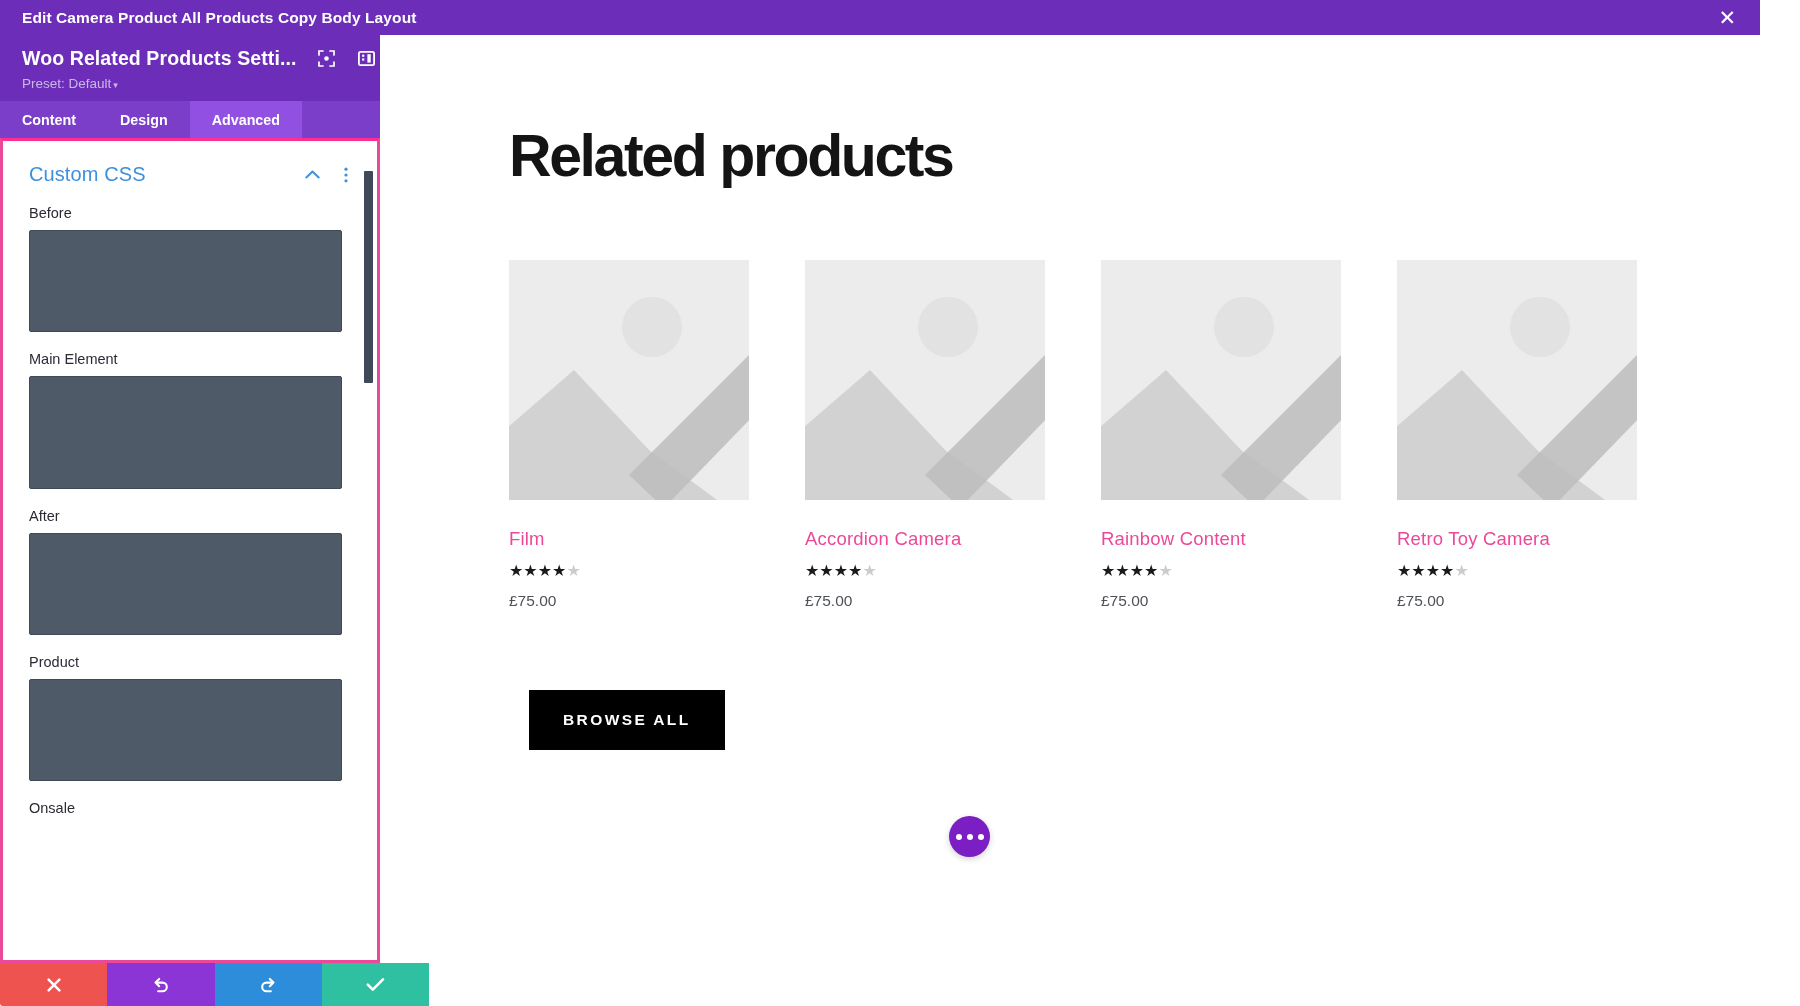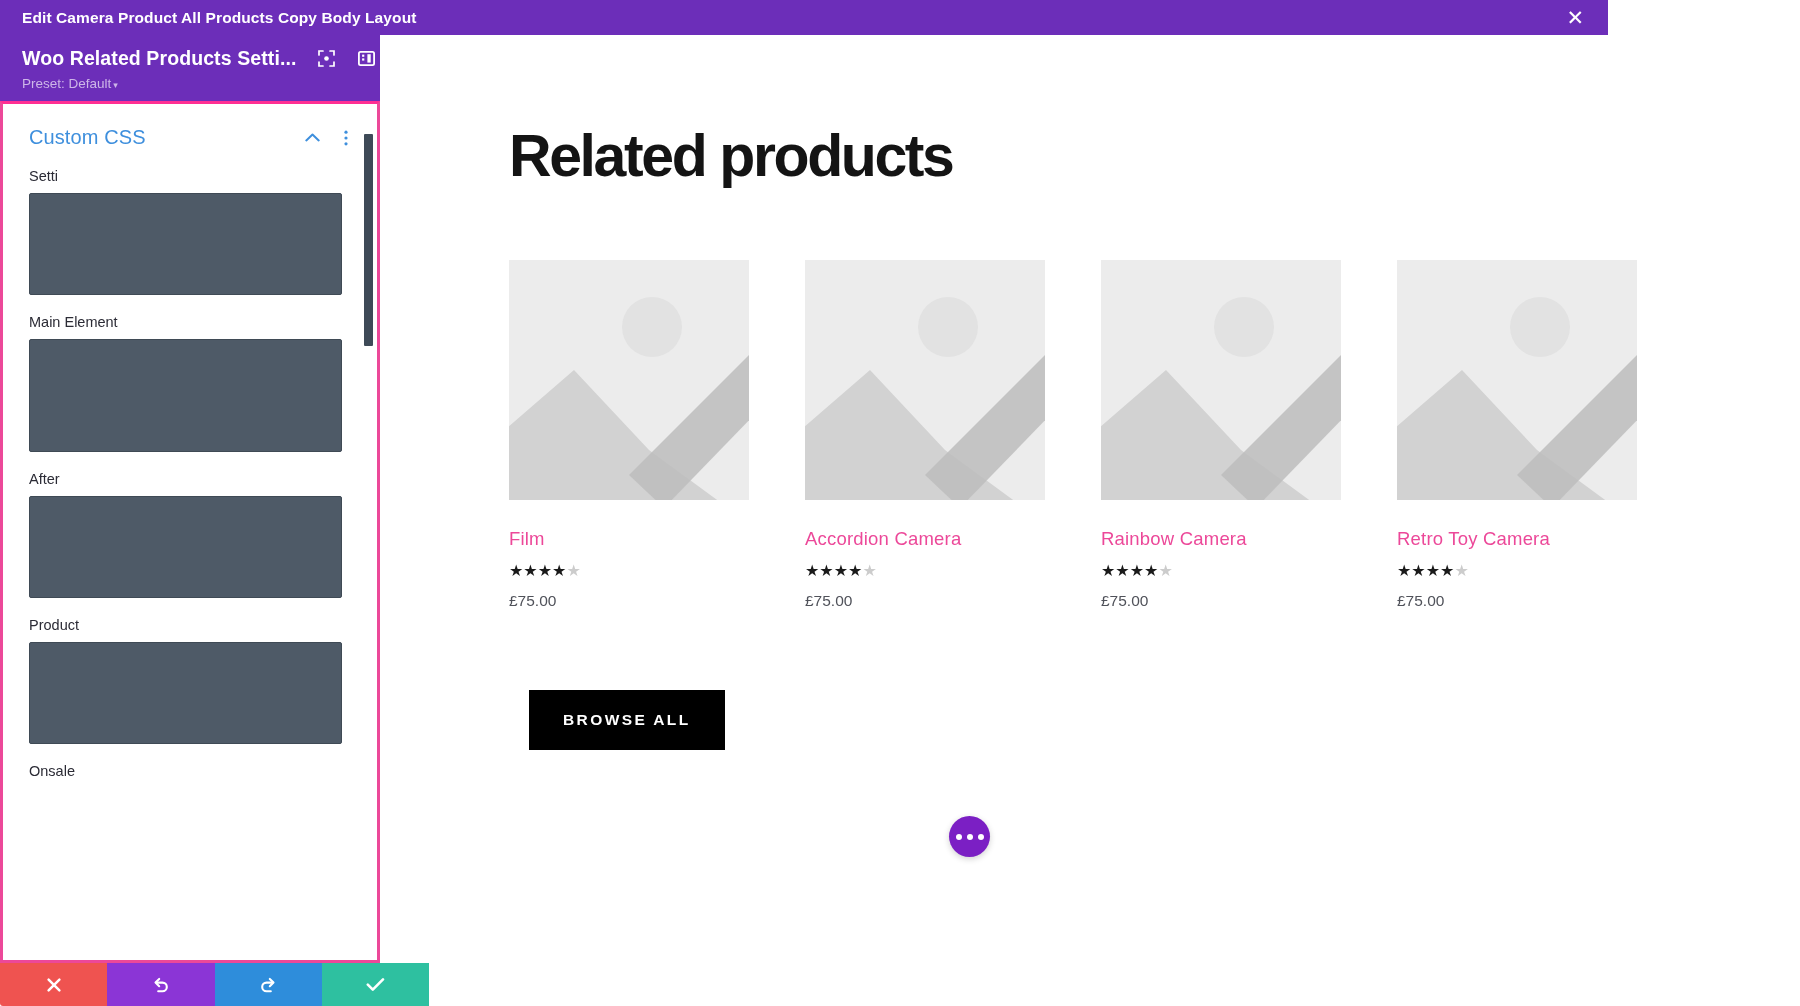--- a/index.html
+++ b/index.html
@@ -6,21 +6,21 @@
   html, body {
     width: 1800px; height: 1006px;
     overflow: hidden;
     font-family: "Liberation Sans", sans-serif;
     background: #ffffff;
   }
 
   
   #topbar {
     position: absolute; top: 0; left: 0;
-    width: 1608px; height: 35px;
+    width: 1760px; height: 35px;
     background: #6c2eb9;
     display: flex; align-items: center;
     z-index: 40;
   }
   #topbar-title {
     color: #ffffff; font-size: 15.5px; font-weight: bold;
     margin-left: 22px; letter-spacing: .1px;
     white-space: nowrap;
   }
   #topbar-close {
@@ -225,20 +225,25 @@
           <circle cx="2.5" cy="15.4" r="1.7" fill="#fff"></circle>
         </svg>
       </div>
     </div>
 
     <div id="panel-preset">
       <span>Preset: Default</span><span class="caret">▾</span>
     </div>
   </div>
 
+  <div id="tabs">
+    <div class="tab">Content</div>
+    <div class="tab">Design</div>
+    <div class="tab active">Advanced</div>
+  </div>
 
   <div id="panel-body-wrap">
     <div id="panel-body">
 
       <div id="css-section-header">
         <div id="css-section-title">Custom CSS</div>
         <div id="css-header-actions">
           <div class="blue-ico">
             <svg width="15" height="9" viewBox="0 0 15 9" fill="none">
               <path d="M1.3 7.4L7.5 1.6l6.2 5.8" stroke="#3e8fdd" stroke-width="2" stroke-linecap="round" stroke-linejoin="round"></path>
@@ -248,21 +253,21 @@
             <svg width="4" height="16" viewBox="0 0 4 16">
               <circle cx="2" cy="2.2" r="1.6" fill="#3e8fdd"></circle>
               <circle cx="2" cy="8" r="1.6" fill="#3e8fdd"></circle>
               <circle cx="2" cy="13.8" r="1.6" fill="#3e8fdd"></circle>
             </svg>
           </div>
         </div>
       </div>
 
       <div class="field">
-        <div class="field-label">Setti</div>
+        <div class="field-label">Before</div>
         <div class="field-textarea ta-short"></div>
       </div>
 
       <div class="field">
         <div class="field-label">Main Element</div>
         <div class="field-textarea ta-tall"></div>
       </div>
 
       <div class="field">
         <div class="field-label">After</div>
@@ -350,21 +355,21 @@
 
       <div class="product-card">
         <div class="product-thumb">
           <svg width="240" height="240" viewBox="0 0 240 240">
             <rect width="240" height="240" fill="#ececec"></rect>
             <circle cx="143" cy="67" r="30" fill="#e2e2e2"></circle>
             <path d="M-10 175 L65 110 L140 190 L215 245 L-10 245 Z" fill="#d2d2d2"></path>
             <path d="M250 85 L120 215 L155 248 L250 150 Z" fill="#bdbdbd" opacity=".85"></path>
           </svg>
         </div>
-        <div class="product-name">Rainbow Camera</div>
+        <div class="product-name">Rainbow Content</div>
         <div class="stars">
           <span class="star-on">★</span><span class="star-on">★</span><span class="star-on">★</span><span class="star-on">★</span><span class="star-off">★</span>
         </div>
         <div class="product-price">£75.00</div>
       </div>
 
       <div class="product-card">
         <div class="product-thumb">
           <svg width="240" height="240" viewBox="0 0 240 240">
             <rect width="240" height="240" fill="#ececec"></rect>

